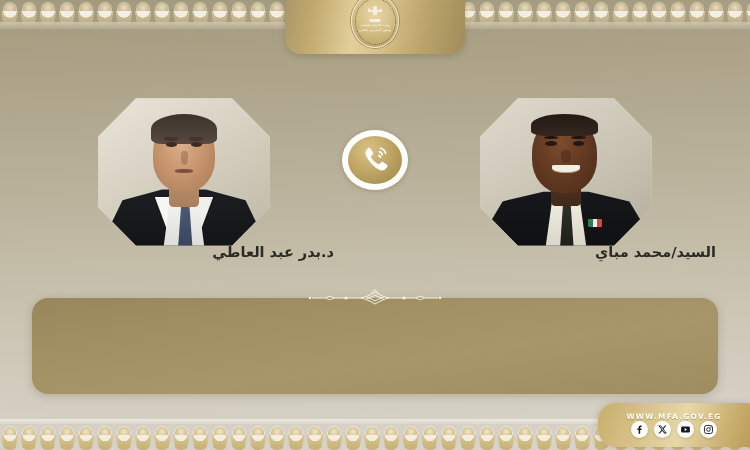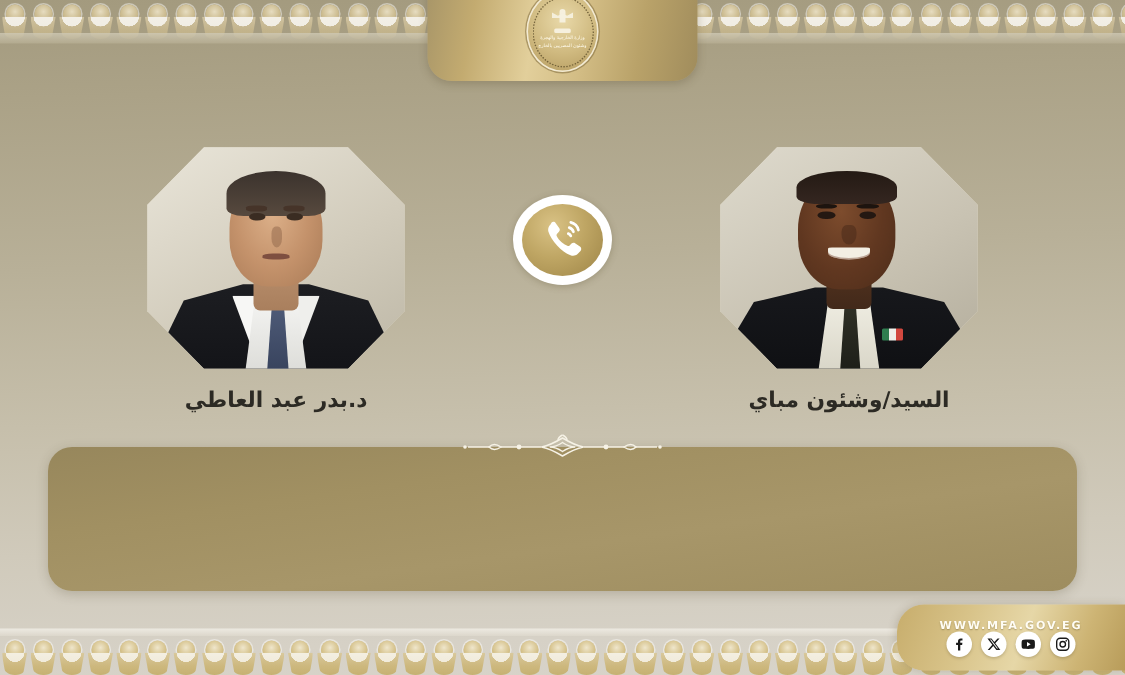--- a/index.html
+++ b/index.html
@@ -180,21 +180,21 @@
     background:#1d140f;border-radius:40%;}
   .pb-browR{position:absolute;left:53%;top:25.5%;width:8.5%;height:2.2%;
     background:#1d140f;border-radius:40%;}
   .pb-smile{position:absolute;left:42%;top:45%;width:16%;height:6%;
     background:#f3efe4;border-radius:10% 10% 52% 52%;
     box-shadow:inset 0 -1px 0 rgba(120,70,50,.45);}
   .pb-nose{position:absolute;left:47%;top:35%;width:6%;height:9%;
     background:rgba(70,40,24,.5);border-radius:40% 40% 55% 55%;}
 
   .name{
-    position:absolute;top:259px;width:300px;text-align:center;
+    position:absolute;top:244px;width:300px;text-align:right;
     font-size:14.5px;font-weight:700;color:#2c2a24;
     direction:rtl;letter-spacing:.2px;
   }
   .name-left{left:34px;}
   .name-right{left:416px;}
 
   
   .phone-badge{
     position:absolute;top:130px;left:342px;width:66px;height:60px;
     display:flex;align-items:center;justify-content:center;
@@ -353,21 +353,21 @@
           <div class="pb-browL"></div>
           <div class="pb-browR"></div>
           <div class="pb-eyeL"></div>
           <div class="pb-eyeR"></div>
           <div class="pb-nose"></div>
           <div class="pb-smile"></div>
         </div>
       </div>
     </div>
   </div>
-  <div class="name name-right">السيد/وشئون مباي</div>
+  <div class="name name-right">السيد/محمد مباي</div>
 
   <div class="phone-badge">
     <div class="phone-ring"></div>
     <div class="phone-core">
       <svg viewBox="0 0 24 24" aria-hidden="true">
         <path fill="#ffffff" d="M6.2 2.6c.7-.5 1.7-.4 2.2.4l1.9 2.7c.4.6.3 1.4-.2 1.9l-1 1c-.3.3-.4.8-.2 1.2.6 1.2 1.6 2.5 2.8 3.5 1 .8 2 1.4 2.9 1.8.4.2.9.1 1.2-.2l1-1c.5-.5 1.3-.6 1.9-.2l2.6 1.8c.8.5.9 1.6.3 2.3l-1.3 1.4c-1 1.1-2.6 1.5-4 .9-2.4-.9-5-2.8-7.2-5.2C6.9 12.5 5.2 9.9 4.5 7.6c-.4-1.4 0-2.9 1-3.8z"></path>
         <path fill="none" stroke="#ffffff" stroke-width="1.5" stroke-linecap="round" d="M15.6 5.4c1 .3 1.9 1.1 2.2 2.2"></path>
         <path fill="none" stroke="#ffffff" stroke-width="1.5" stroke-linecap="round" d="M15.1 8.6c.6.2 1.1.6 1.3 1.2"></path>
         <path fill="none" stroke="#ffffff" stroke-width="1.4" stroke-linecap="round" d="M16.4 2.6c2 .5 3.6 2.1 4.1 4.1"></path>
       </svg>

